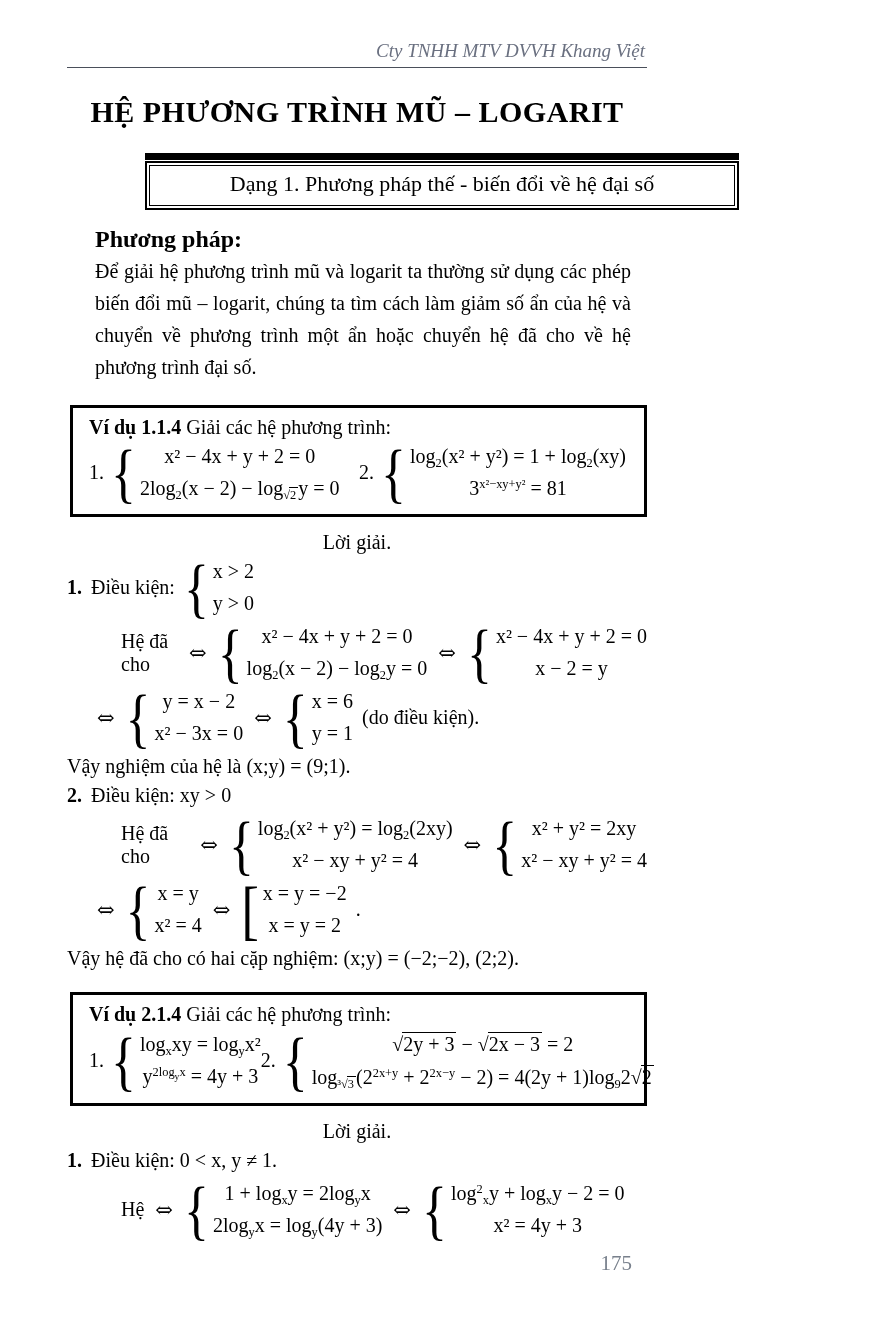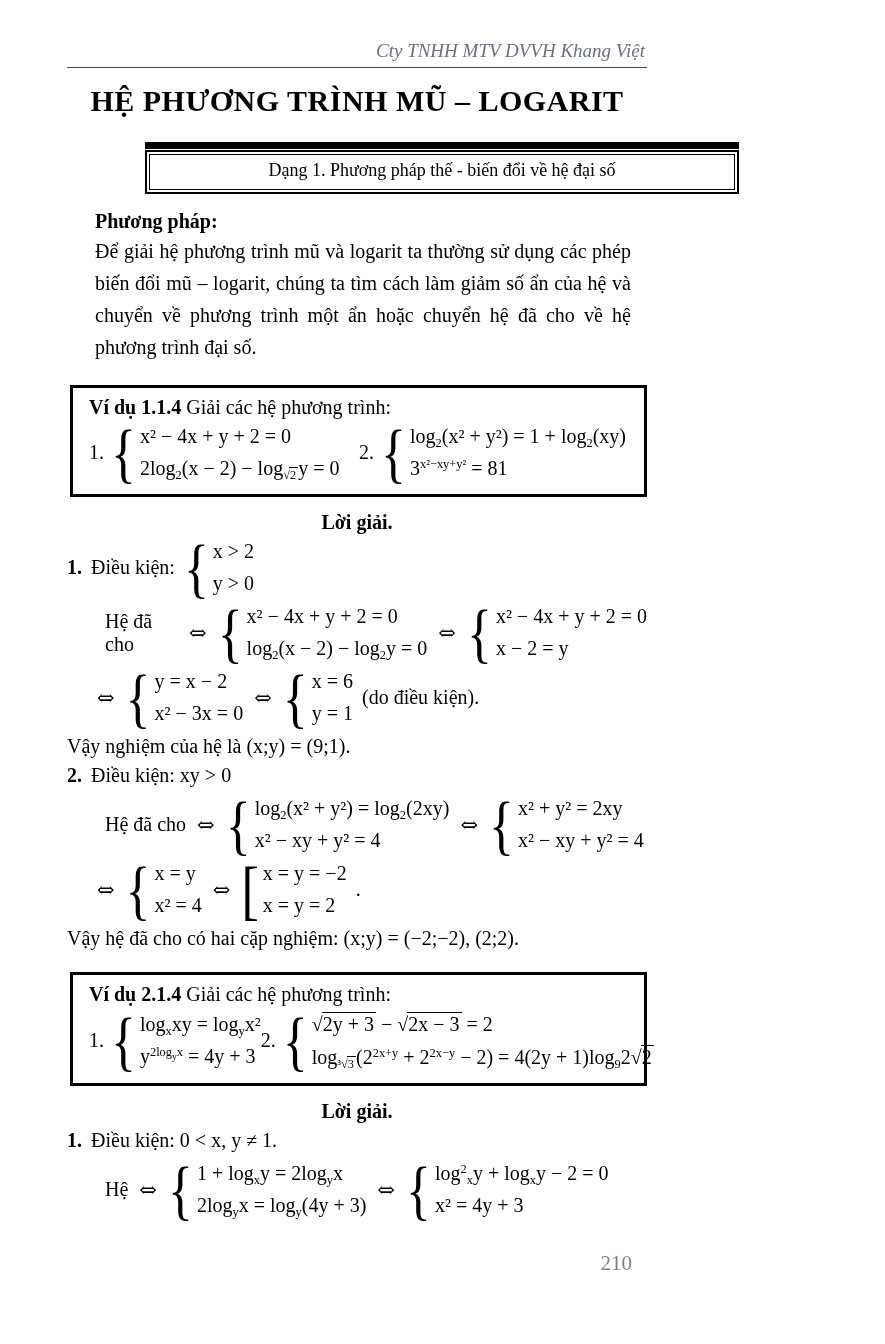--- a/index.html
+++ b/index.html
@@ -5,56 +5,56 @@
   html,body{margin:0;padding:0;background:#ffffff;}
   .page{
     width:712px;height:1344px;box-sizing:border-box;position:relative;
     padding:40px 65px 0 67px;background:#fff;color:#000;
     font-family:"Liberation Serif","DejaVu Serif",serif;
   }
   
   .hdr{text-align:right;font-style:italic;font-size:19px;color:#6a7080;padding-right:2px;}
   .rule{border-top:1.6px solid #4a4f5a;margin-top:5px;}
   
-  .title{text-align:center;font-weight:bold;font-size:30px;margin:16px 0 0 0;letter-spacing:.5px;}
+  .title{text-align:center;font-weight:bold;font-size:30px;margin:27px 0 0 0;letter-spacing:.5px;}
   
   .dang{width:594px;margin:24px auto 0 78px;}
   .dang-bar{height:7px;background:#000;}
   .dang-outer{border:2px solid #000;padding:2px;margin-top:1px;}
-  .dang-inner{border:1px solid #000;text-align:center;font-size:18px;padding:5px 6px 8px;}
-  
-  .meth-label{font-weight:bold;font-size:20px;margin:16px 0 2px 28px;}
+  .dang-inner{border:1px solid #000;text-align:center;font-size:22px;padding:5px 6px 8px;}
+  
+  .meth-label{font-weight:bold;font-size:24px;margin:16px 0 2px 28px;}
   .meth-text{font-size:20px;line-height:1.60;text-align:justify;margin:2px 16px 0 28px;}
   
   .ex-box{border:3px solid #000;margin:22px 0 0 3px;padding:6px 12px 14px 14px;}
   .ex-title{font-size:20px;margin:2px 0 6px 2px;}
   .b{font-weight:bold;}
   .ex-items{display:flex;justify-content:space-between;align-items:center;padding:0 6px 0 2px;}
   .item{display:flex;align-items:center;gap:7px;font-size:20px;}
   
   .sys{display:inline-flex;align-items:center;}
   .sys::before{
     content:"{";font-family:"Liberation Serif","DejaVu Serif",serif;font-weight:400;
     font-size:52px;line-height:1;transform:scaleY(1.28);transform-origin:center;
     margin-right:4px;
   }
   .sys.brk::before{content:"[";}
-  .rows{display:inline-flex;flex-direction:column;gap:9px;}
+  .rows{display:inline-flex;flex-direction:column;gap:9px;align-items:center;}
   .mrow{white-space:nowrap;font-size:20px;}
   .mrow sub{font-size:62%;position:relative;top:.35em;vertical-align:baseline;line-height:1;}
   .mrow sup{font-size:62%;position:relative;top:-.55em;vertical-align:baseline;line-height:1;}
   .mrow sub sub,.mrow sub sup,.mrow sup sub,.mrow sup sup{font-size:78%;}
   .sq{display:inline-block;}
   .rad{display:inline-block;border-top:1.6px solid currentColor;padding:0 2px 0 1px;margin-left:-1px;line-height:1.15;}
   
-  .loigiai{text-align:center;font-weight:bold;font-size:20px;margin:14px 0 6px 0;}
+  .loigiai{text-align:center;font-weight:normal;font-size:20px;margin:14px 0 6px 0;}
   .sol-line{display:flex;align-items:center;gap:9px;font-size:20px;margin:10px 0 10px 8px;}
   .sol-line.tight{margin:6px 0;}
   .ind28{margin-left:28px;}
-  .ind38{margin-left:38px;}
+  .ind38{margin-left:54px;}
   .txt{font-size:20px;}
   .iff{font-size:21px;padding:0 2px;font-family:"DejaVu Serif","DejaVu Sans",serif;}
   
   .pageno{position:absolute;top:1251px;right:80px;font-size:21px;color:#78808c;}
 </style>
 </head>
 <body>
 
 <div class="page">
 
@@ -245,15 +245,15 @@
     </span>
     <span class="iff">⇔</span>
     <span class="sys">
       <span class="rows">
         <span class="mrow">log<sup>2</sup><sub>x</sub>y + log<sub>x</sub>y − 2 = 0</span>
         <span class="mrow">x² = 4y + 3</span>
       </span>
     </span>
   </div>
 
-  <div class="pageno">210</div>
+  <div class="pageno">175</div>
 
 </div>
 
 </body></html>

